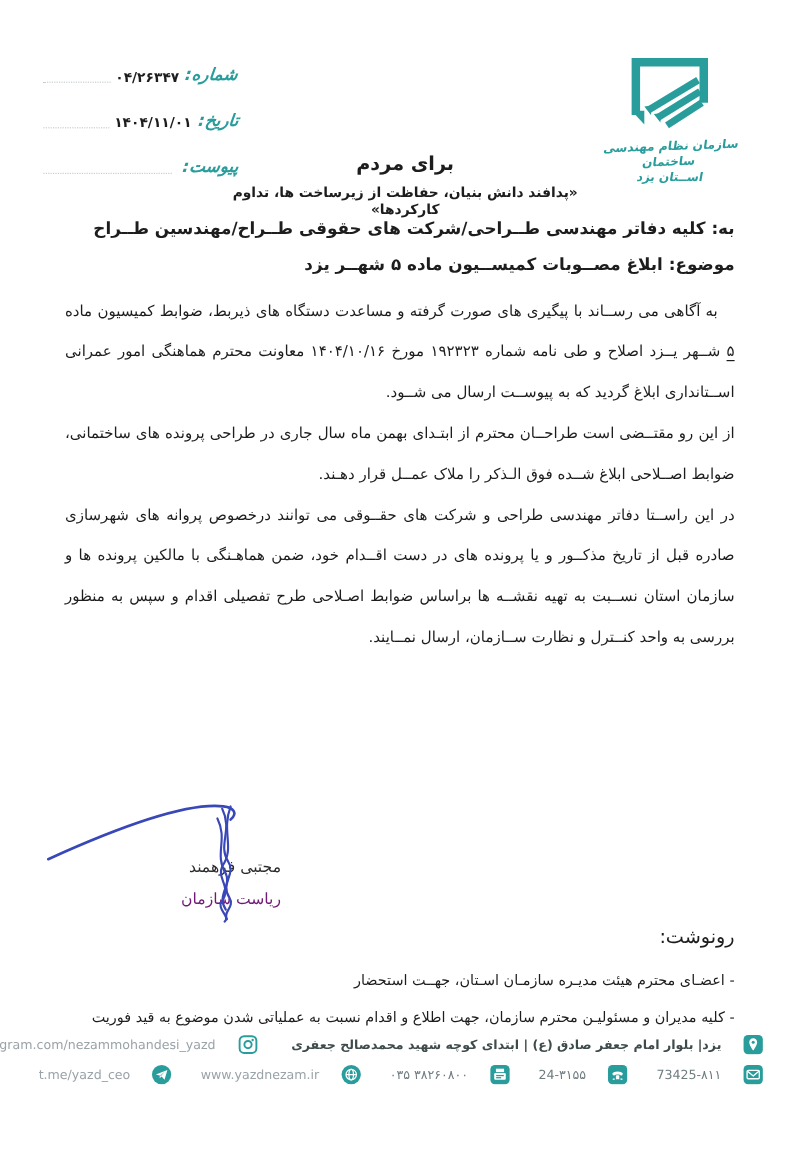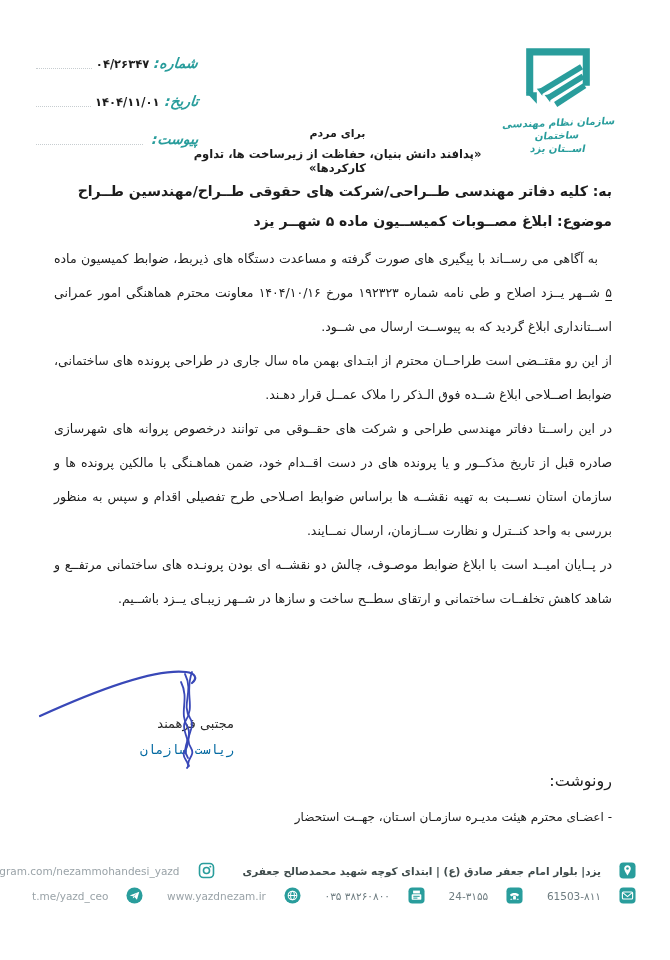--- a/index.html
+++ b/index.html
@@ -21,37 +21,37 @@
   
   .logo-block { position:absolute; top:44px; right:36px; width:152px; text-align:center; }
   .logo-name { color:var(--accent); font-weight:bold; font-size:10px; line-height:13px;
                transform:skewX(-10deg) rotate(-2deg); margin-top:2px; }
   .logo-name2 { color:var(--accent); font-weight:bold; font-size:10px; line-height:13px;
                 transform:skewX(-10deg); }
   .tl-stroke { stroke:var(--accent); fill:none; }
   .tl-fill { fill:var(--accent); }
   
   .slogan { position:absolute; top:127px; left:165px; width:345px; text-align:center; }
-  .slogan-l1 { font-weight:bold; font-size:11px; margin-bottom:7px; }
+  .slogan-l1 { font-weight:bold; font-size:16px; margin-bottom:7px; }
   .slogan-l2 { font-weight:bold; font-size:11.5px; }
   
   .content { position:absolute; top:176px; right:58px; left:54px; }
   .to-line { font-weight:bold; font-size:14px; line-height:30px; white-space:nowrap; }
   .subject-line { font-weight:bold; font-size:14px; line-height:30px; margin-bottom:6px; }
   .salutation { margin:0; font-size:12.5px; line-height:34px; }
   .body-par { margin:0; font-size:12.5px; line-height:34px; text-align:justify; }
   .body-par.indent { text-indent:14px; }
   .u5 { text-decoration:underline; text-underline-offset:3px; }
   
   .sig-block { position:absolute; top:650px; left:34px; width:200px; text-align:right; }
   .sig-svg { position:absolute; top:2px; left:0; pointer-events:none; }
   .sig-path { stroke:var(--ink); fill:none; stroke-width:2.2; stroke-linecap:round; }
   .sig-path.thin { stroke-width:1.8; }
   .sig-name { margin-top:66px; font-size:13px; color:#2b2b2b; }
-  .sig-title { margin-top:11px; font-size:13px; color:#0369a1;font-family:Liberation Mono, monospace; }
+  .sig-title { margin-top:11px; font-size:13px; color:#701a75; }
   
   .cc { position:absolute; top:770px; right:58px; left:30px; }
   .cc-label { font-size:16px; line-height:22px; margin-bottom:10px; }
   .cc-item { font-size:12px; line-height:31px; white-space:nowrap; }
   
   .footer { position:absolute; top:862px; left:32px; right:34px; }
   .f-row { display:flex; justify-content:space-between; align-items:center; margin-bottom:8px; }
   .f-item { display:flex; align-items:center; gap:18px; }
   .f-fa { font-size:10.5px; font-weight:bold; color:#3f4b4b; white-space:nowrap;margin-left:28px; }
   .f-lat { font-size:10.5px; color:#9aa3a8; direction:ltr; unicode-bidi:embed; white-space:nowrap; }
@@ -102,39 +102,39 @@
     <div class="slogan-l1">برای مردم</div>
     <div class="slogan-l2">«پدافند دانش بنیان، حفاظت از زیرساخت ها، تداوم کارکردها»</div>
   </div>
 
   <div class="content">
     <div class="to-line">به: کلیه دفاتر مهندسی طــراحی/شرکت های حقوقی طــراح/مهندسین طــراح</div>
     <div class="subject-line">موضوع: ابلاغ مصــوبات کمیســیون ماده ۵ شهــر یزد</div>
     <p class="body-par indent"><span>به آگاهی می رســاند با پیگیری های صورت گرفته و مساعدت دستگاه های ذیربط، ضوابط کمیسیون ماده </span><span class="u5">۵</span><span> شــهر یــزد اصلاح و طی نامه شماره ۱۹۲۳۲۳ مورخ ۱۴۰۴/۱۰/۱۶ معاونت محترم هماهنگی امور عمرانی اســتانداری ابلاغ گردید که به پیوســت ارسال می شــود.</span></p>
     <p class="body-par">از این رو مقتــضی است طراحــان محترم از ابتـدای بهمن ماه سال جاری در طراحی پرونده های ساختمانی، ضوابط اصــلاحی ابلاغ شــده فوق الـذکر را ملاک عمــل قرار دهـند.</p>
     <p class="body-par">در این راســتا دفاتر مهندسی طراحی و شرکت های حقــوقی می توانند درخصوص پروانه های شهرسازی صادره قبل از تاریخ مذکــور و یا پرونده های در دست اقــدام خود، ضمن هماهـنگی با مالکین پرونده ها و سازمان استان نســبت به تهیه نقشــه ها براساس ضوابط اصـلاحی طرح تفصیلی اقدام و سپس به منظور بررسی به واحد کنــترل و نظارت ســازمان، ارسال نمــایند.</p>
-    <p class="body-par">در پــایان امیــد است با ابلاغ ضوابط موصـوف، چالش دو نقشــه ای بودن پرونـده های ساختمانی مرتفــع و شاهد کاهش تخلفــات ساختمانی و ارتقای سطــح ساخت و سازها در شــهر زیبـای یــزد باشــیم.</p>
   </div>
 
   <div class="sig-block">
     <span class="sig-svg">
       <svg width="200" height="118" viewBox="0 0 200 118">
         <path class="sig-path" d="M6 64 C 50 44, 118 16, 152 20 C 161 21, 164 26, 158 31"></path>
         <path class="sig-path thin" d="M151 22 C 160 40, 147 52, 156 66 C 163 76, 149 84, 157 96 C 162 104, 151 108, 155 114"></path>
         <path class="sig-path thin" d="M158 20 C 150 42, 162 54, 151 70 C 146 80, 160 88, 150 100 C 147 106, 158 112, 153 116"></path>
         <path class="sig-path thin" d="M147 30 C 156 48, 144 60, 154 76 C 159 86, 146 94, 154 106"></path>
       </svg>
     </span>
     <div class="sig-name">مجتبی فرهمند</div>
     <div class="sig-title">ریاست سازمان</div>
   </div>
 
   <div class="cc">
     <div class="cc-label">رونوشت:</div>
     <div class="cc-item">- اعضـای محترم هیئت مدیـره سازمـان اسـتان، جهــت استحضار</div>
+    <div class="cc-item">- کلیه مدیران و مسئولیـن محترم سازمان، جهت اطلاع و اقدام نسبت به عملیاتی شدن موضوع به قید فوریت</div>
   </div>
 
   <div class="footer">
     <div class="f-row">
       <div class="f-item">
         <span class="f-ic">
           <svg width="17" height="17" viewBox="0 0 18 18">
             <rect x="0.5" y="0.5" width="17" height="17" rx="4" class="tl-fill"></rect>
             <path fill="#fff" d="M9 3.4 c-2.05 0 -3.5 1.55 -3.5 3.5 c0 2.6 3.5 7.3 3.5 7.3 s3.5 -4.7 3.5 -7.3 c0 -1.95 -1.45 -3.5 -3.5 -3.5 Z"></path>
             <circle cx="9" cy="6.9" r="1.35" class="tl-fill"></circle>
@@ -155,21 +155,21 @@
     </div>
     <div class="f-row">
       <div class="f-item">
         <span class="f-ic">
           <svg width="17" height="17" viewBox="0 0 18 18">
             <rect x="0.5" y="0.5" width="17" height="17" rx="4" class="tl-fill"></rect>
             <rect x="3.6" y="5.3" width="10.8" height="7.4" rx="1" fill="none" stroke="#fff" stroke-width="1.2"></rect>
             <path d="M4 6 L9 10.2 L14 6" fill="none" stroke="#fff" stroke-width="1.2"></path>
           </svg>
         </span>
-        <span class="f-num">61503-۸۱۱</span>
+        <span class="f-num">73425-۸۱۱</span>
       </div>
       <div class="f-item">
         <span class="f-ic">
           <svg width="17" height="17" viewBox="0 0 18 18">
             <rect x="0.5" y="0.5" width="17" height="17" rx="4" class="tl-fill"></rect>
             <path fill="#fff" d="M4.2 8.4 C 5.8 5.6 12.2 5.6 13.8 8.4 L12.2 10.1 C 10.9 8.6 7.1 8.6 5.8 10.1 Z"></path>
             <rect x="7.5" y="9.6" width="3" height="3.6" rx="0.6" fill="#fff"></rect>
             <rect x="4.6" y="12.4" width="2" height="1.2" rx="0.4" fill="#fff"></rect>
             <rect x="11.4" y="12.4" width="2" height="1.2" rx="0.4" fill="#fff"></rect>
           </svg>

